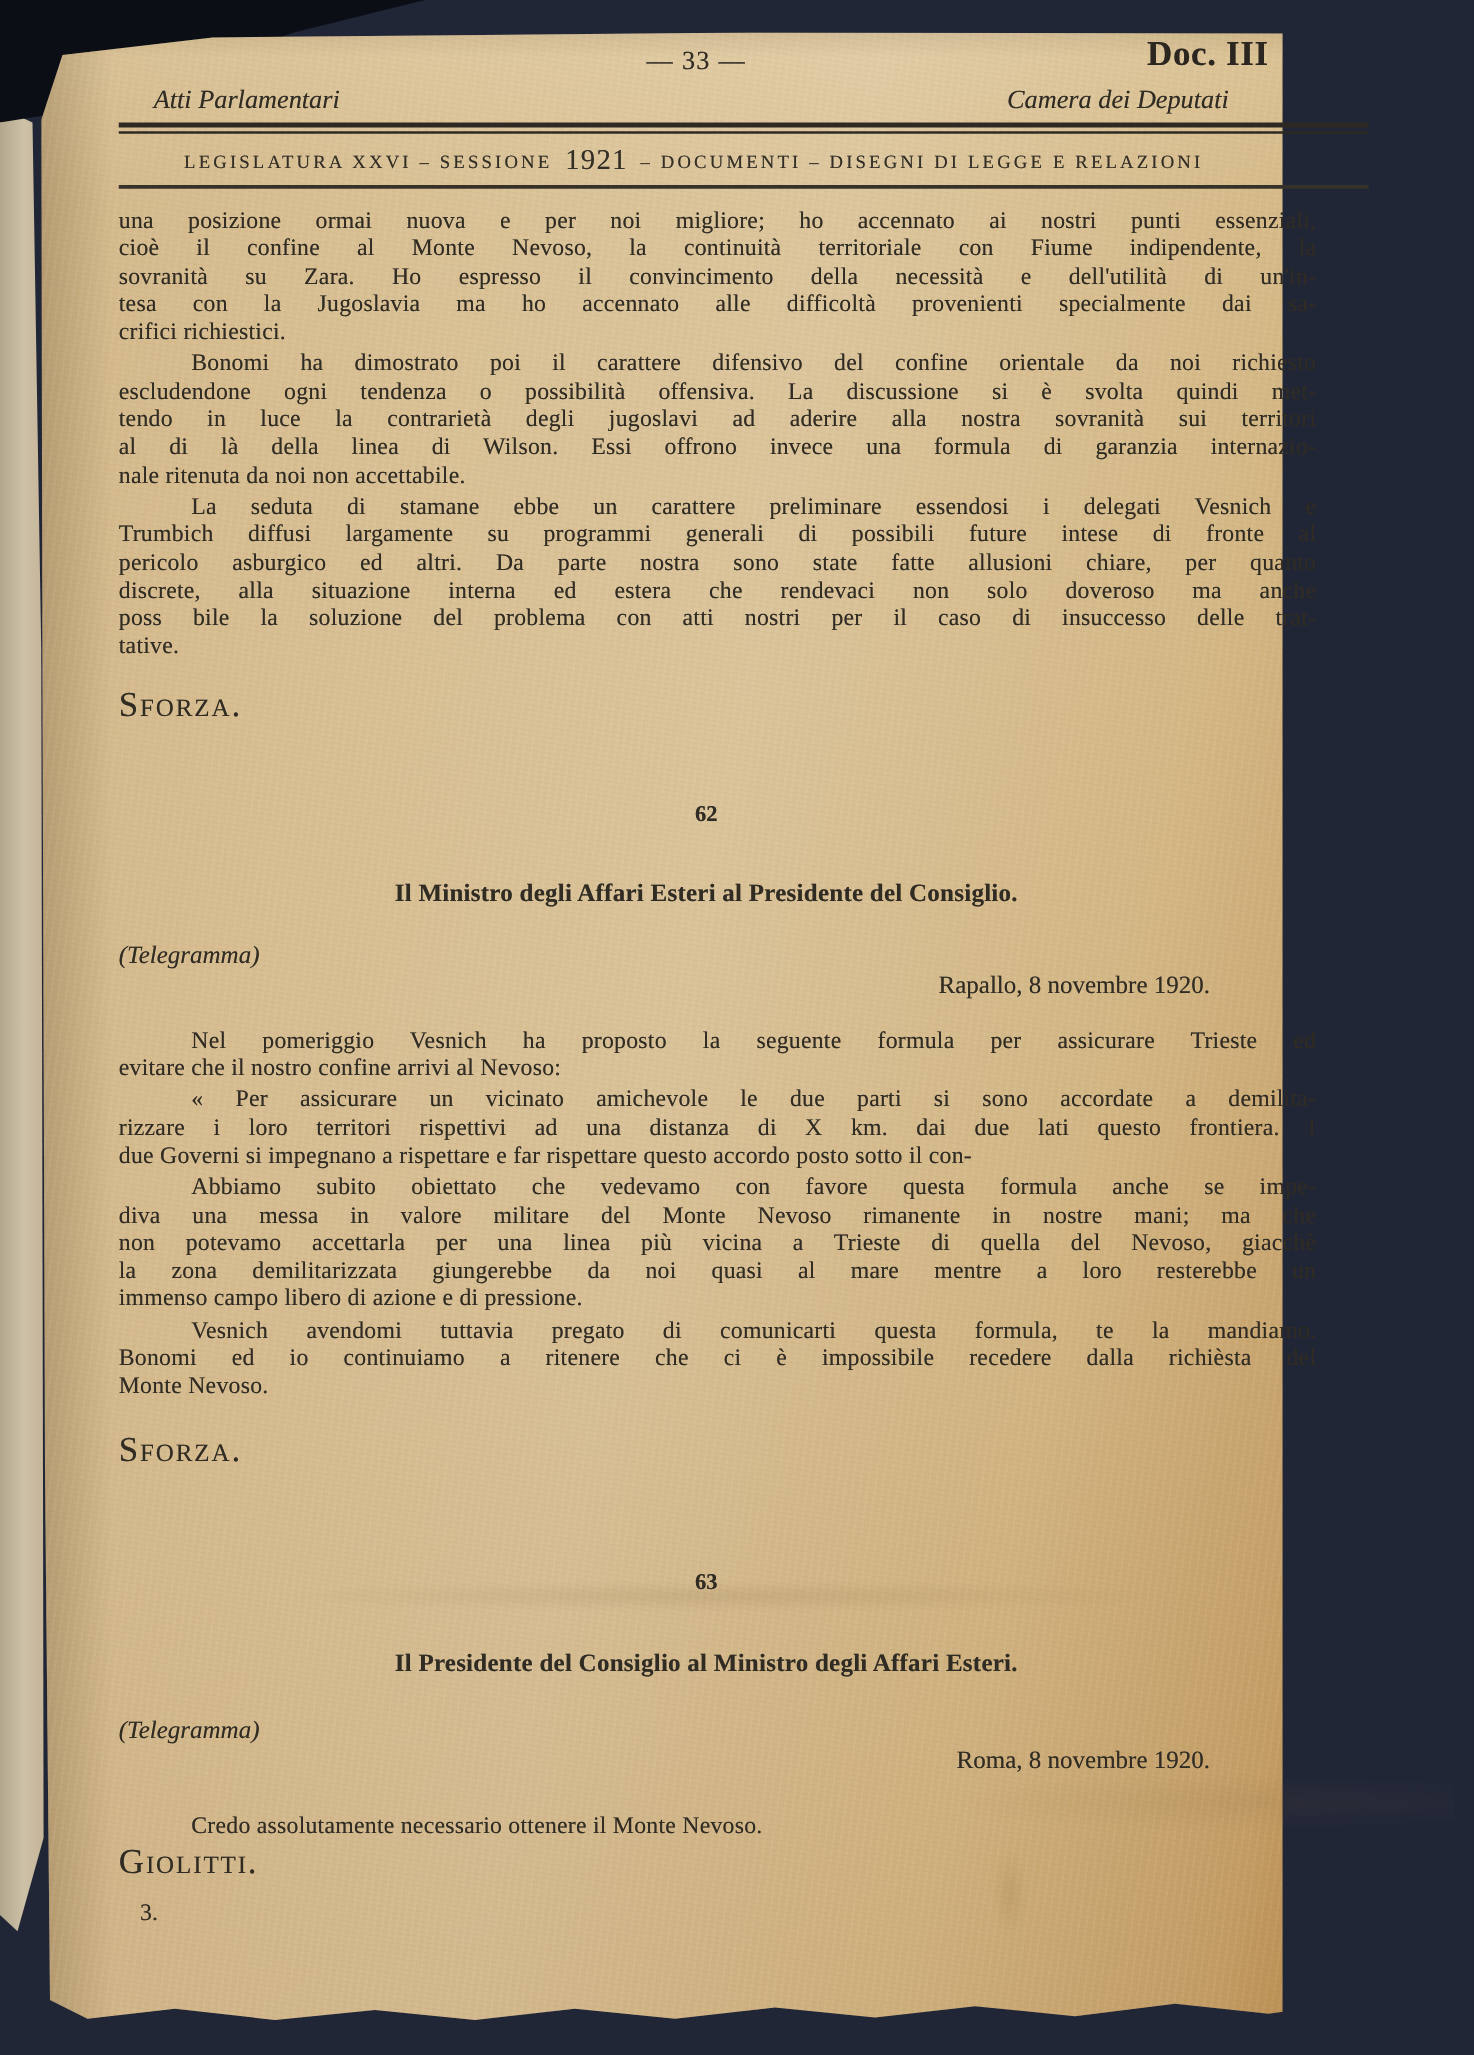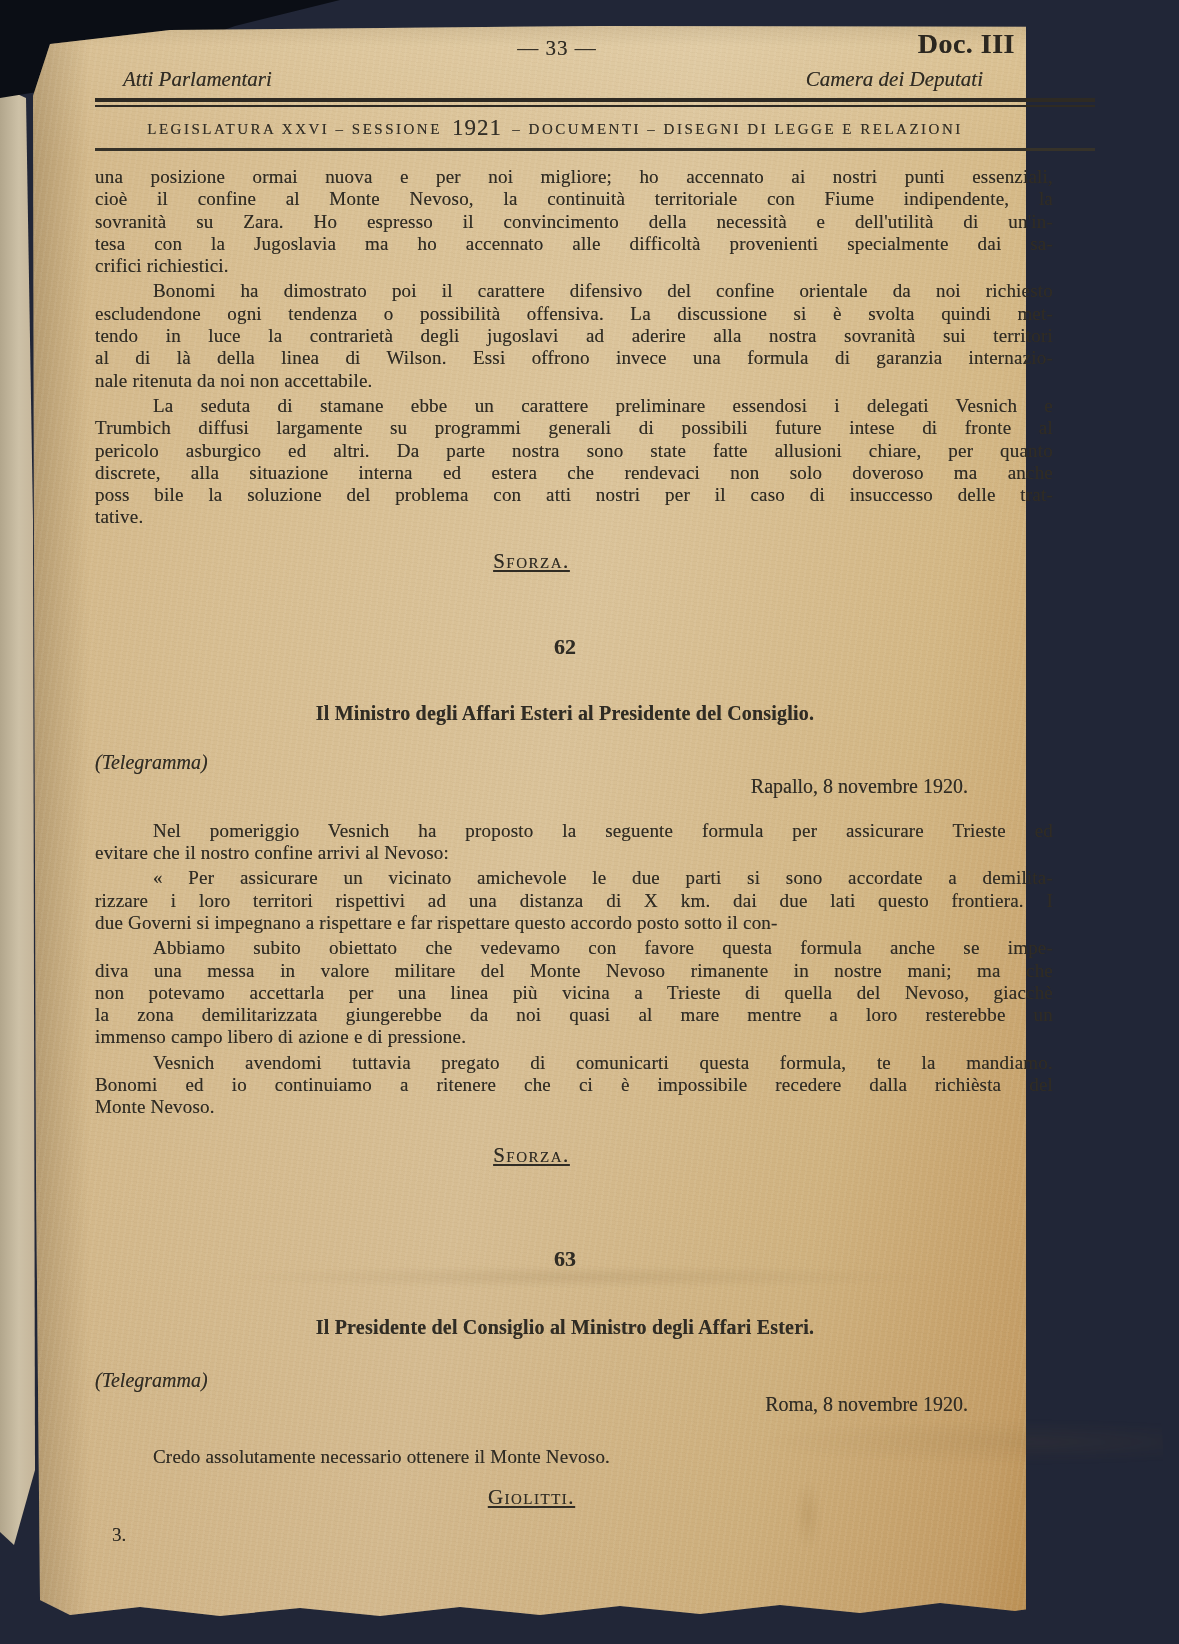--- a/index.html
+++ b/index.html
@@ -95,28 +95,28 @@
   .h-row3 .year { font-size:23px; letter-spacing:1px; vertical-align:-1px; padding:0 4px; }
   .rule-single { margin-top:7px; border-top:3px solid #363229; }
 
   .bodytext { margin-top:15px; width:958px; font-size:19px; line-height:22.3px; letter-spacing:0.2px; }
   .para + .para { margin-top:3px; }
   .pline { text-align:justify; text-align-last:justify; }
   .para .pline:last-child { text-align-last:left; }
   .para.indent .pline:first-child { text-indent:58px; }
 
   .sig {
-    width:958px; text-align:center; padding-right:85px; box-sizing:border-box;
-    font-variant:small-caps; letter-spacing:1.5px; font-size:21px;text-decoration:underline;
+    width:958px; text-align:left; padding-right:85px; box-sizing:border-box;
+    font-variant:small-caps; letter-spacing:1.5px; font-size:28px;
   }
   .sig.sig-1 { margin-top:20px; }
   .sig.sig-2 { margin-top:24px; }
-  .sig.sig-3 { margin-top:17px; }
-
-  .secnum { text-align:center; font-size:22px; font-weight:bold; transform:translateX(-30px); }
+  .sig.sig-3 { margin-top:2px; }
+
+  .secnum { text-align:center; font-size:18px; font-weight:bold; transform:translateX(-30px); }
   .secnum.n62 { margin-top:60px; }
   .secnum.n63 { margin-top:78px; }
   .sectitle {
     text-align:center; font-weight:bold; font-size:20px; letter-spacing:0.2px;
     transform:translateX(-30px);
   }
   .sectitle.t62 { margin-top:42px; }
   .sectitle.t63 { margin-top:44px; }
   .teleg { font-style:italic; font-size:20px; }
   .teleg.g62 { margin-top:26px; }

